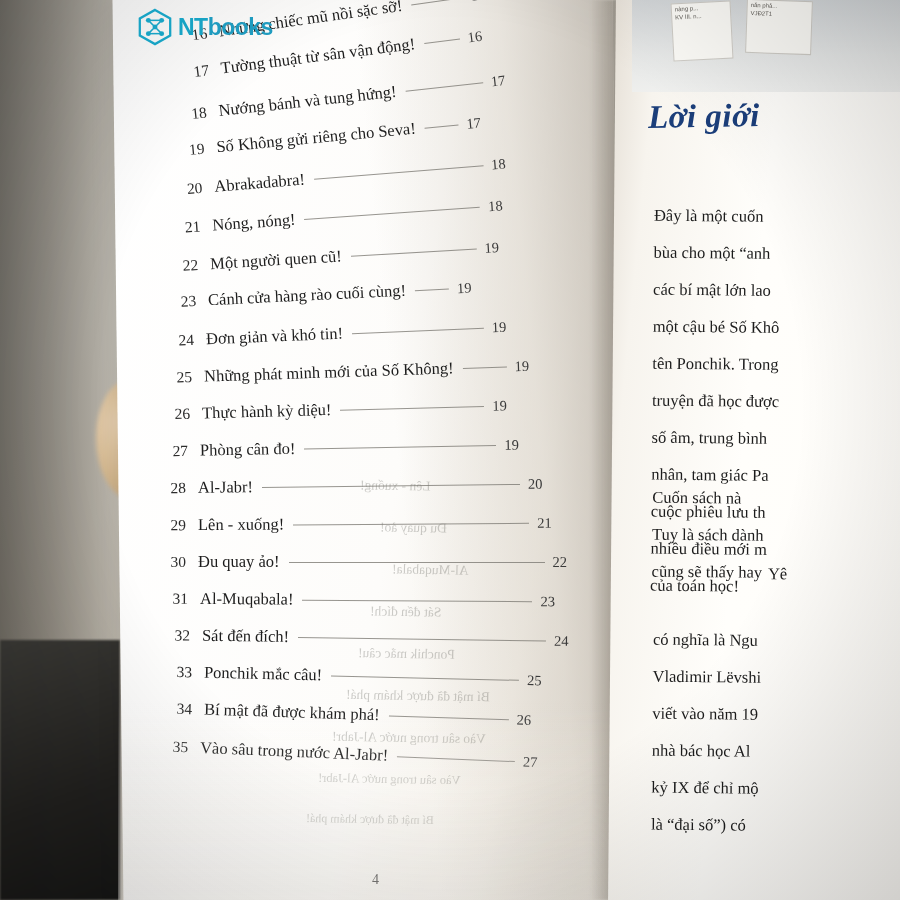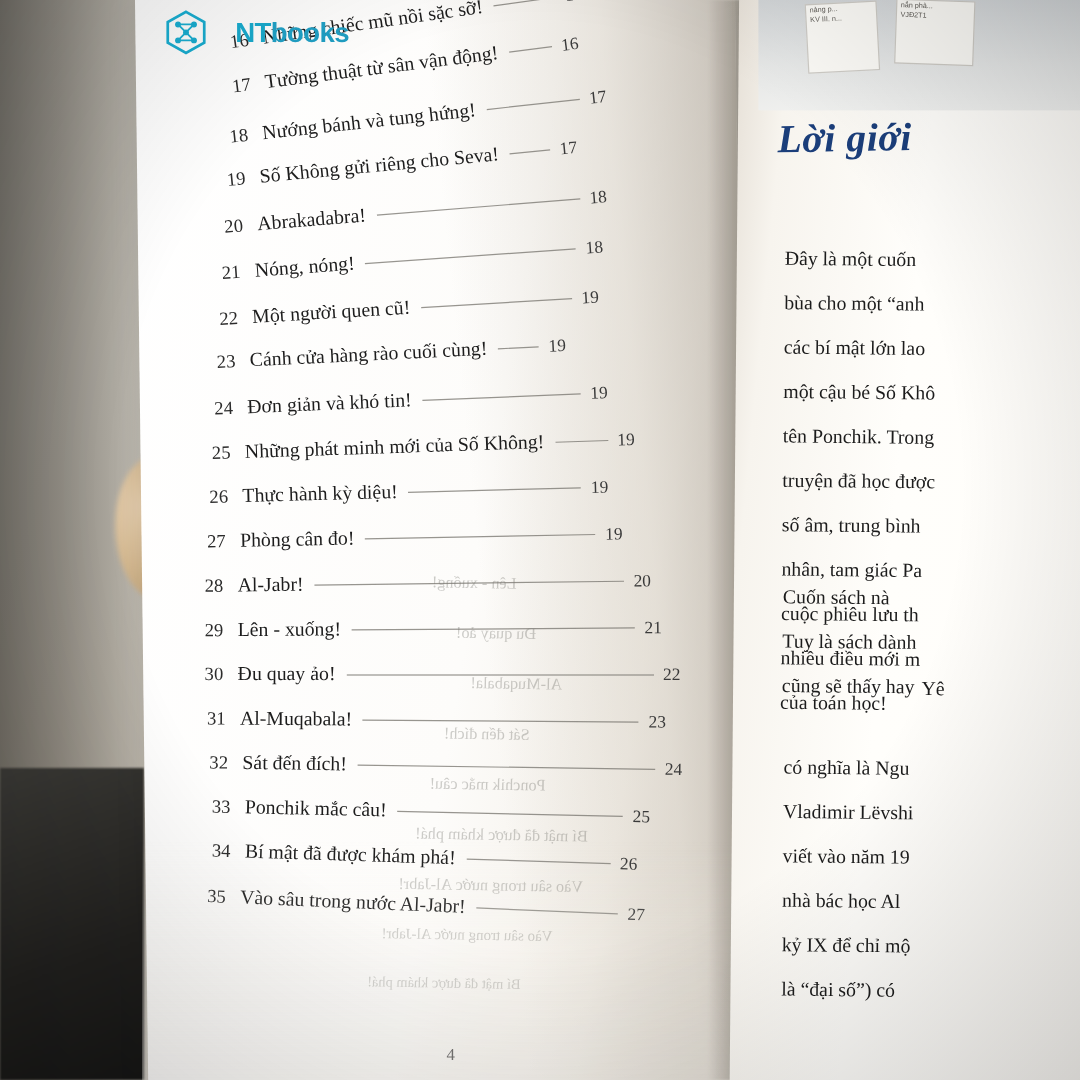--- a/index.html
+++ b/index.html
@@ -98,21 +98,21 @@
     overflow: hidden;
     white-space: pre-line;
   }
 
   
   .logo {
     position: absolute;
     left: 136px; top: 8px;
     display: flex;
     align-items: center;
-    gap: 22px;
+    gap: 4px;
     z-index: 40;
   }
   .logo-mark {
     width: 38px; height: 38px;
     position: relative;
   }
   .logo-text {
     font-family: "Liberation Sans", sans-serif;
     font-weight: bold;
     font-size: 23px;

